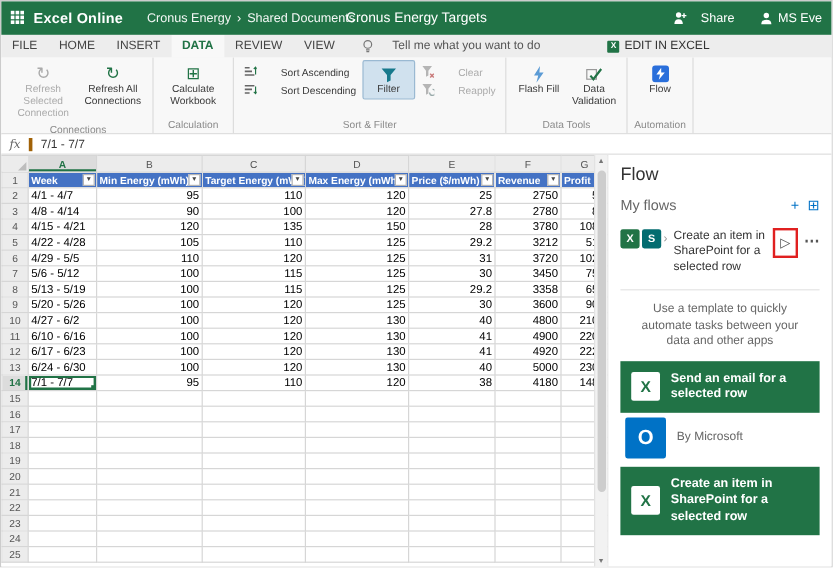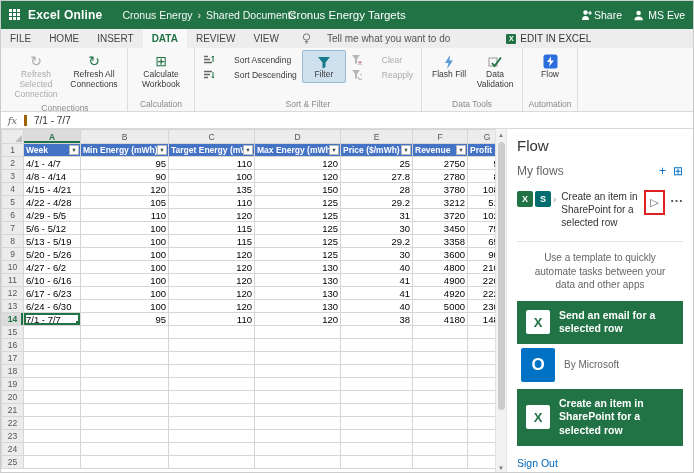--- a/index.html
+++ b/index.html
@@ -6,21 +6,21 @@
   body { font-family:"Liberation Sans", sans-serif; background:#fff; }
   .app { width:694px; height:473px; overflow:hidden; position:relative; border:1px solid #ccc; }
 
   
   .topbar { height:28px; background:#217346; display:flex; align-items:center; color:#fff; position:relative; padding:0 8px; }
   .waffle { width:12px; height:12px; display:grid; grid-template-columns:repeat(3,3px); grid-template-rows:repeat(3,3px); gap:1px; margin-right:7px; }
   .waffle i { background:#fff; }
   .tb-app { font-size:12px; font-weight:bold; letter-spacing:.2px; }
   .tb-crumb { font-size:10.5px; margin-left:20px; display:flex; gap:5px; opacity:.95; }
   .tb-title { position:absolute; left:50%; transform:translateX(-50%); font-size:11.5px; }
-  .tb-right { margin-left:auto; display:flex; align-items:center; gap:1px; font-size:10.5px;justify-content:flex-end; }
+  .tb-right { margin-left:auto; display:flex; align-items:center; gap:11px; font-size:10.5px;justify-content:flex-end; }
   .tb-right svg { display:block; }
   .tb-user { display:flex; align-items:center; gap:4px; margin-left:10px; max-width:52px; overflow:hidden; white-space:nowrap; }
 
   
   .tabrow { height:19px; background:#ededed; display:flex; align-items:stretch; font-size:10px; color:#444; }
   .tab { padding:0 9px; display:flex; align-items:center; cursor:default; }
   .tab.active { background:#f8f8f8; color:#217346; font-weight:bold; }
   .tellme { display:flex; align-items:center; gap:16px; margin-left:14px; color:#555; }
   .editx { display:flex; align-items:center; gap:4px; margin-left:56px; color:#333; }
   .minitile { width:10px; height:10px; background:#217346; color:#fff; font-size:7px; font-weight:bold; display:flex; align-items:center; justify-content:center; border-radius:1px; }
@@ -585,16 +585,15 @@
       </div>
       <div class="bystrip">
         <span class="otile">O</span>
         <span class="byline">By Microsoft</span>
       </div>
       <div class="tplcard">
         <span class="wtile">X</span>
         <span class="tpl-title">Create an item in SharePoint for a selected row</span>
       </div>
 
-      <a class="signout" href="#">Sign Out</a>
     </aside>
   </div>
 </div>
 
 </body></html>

